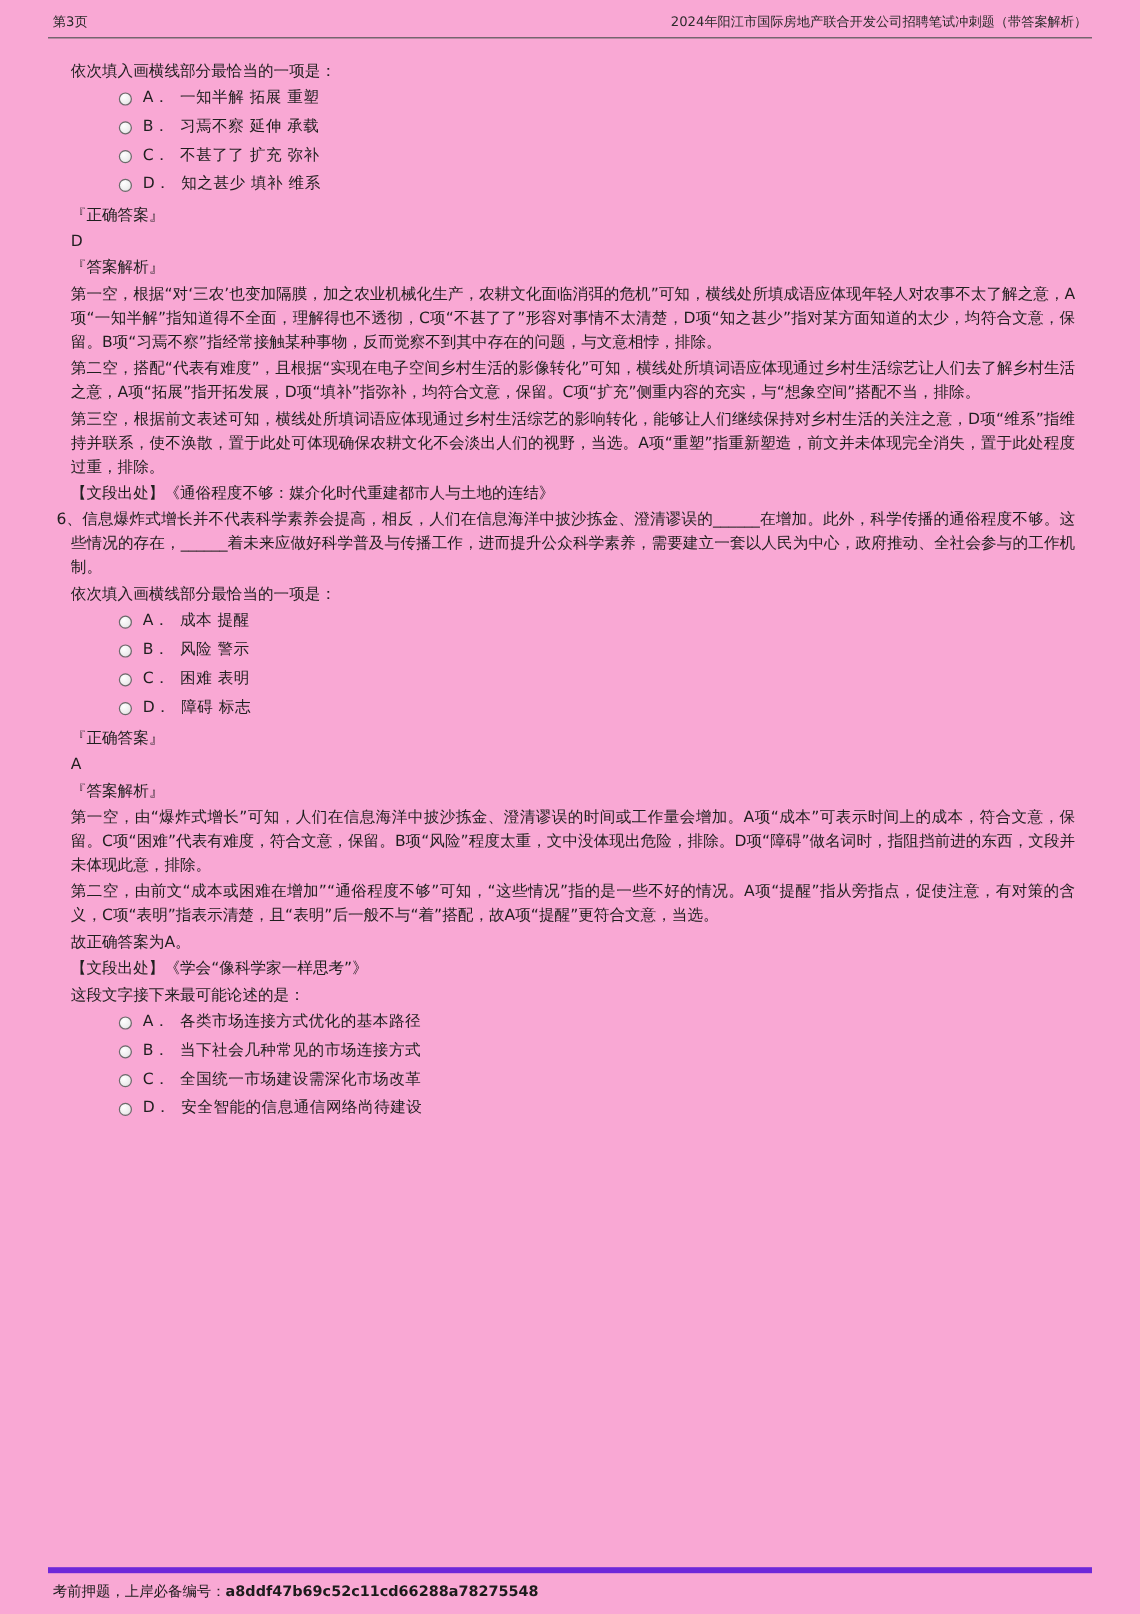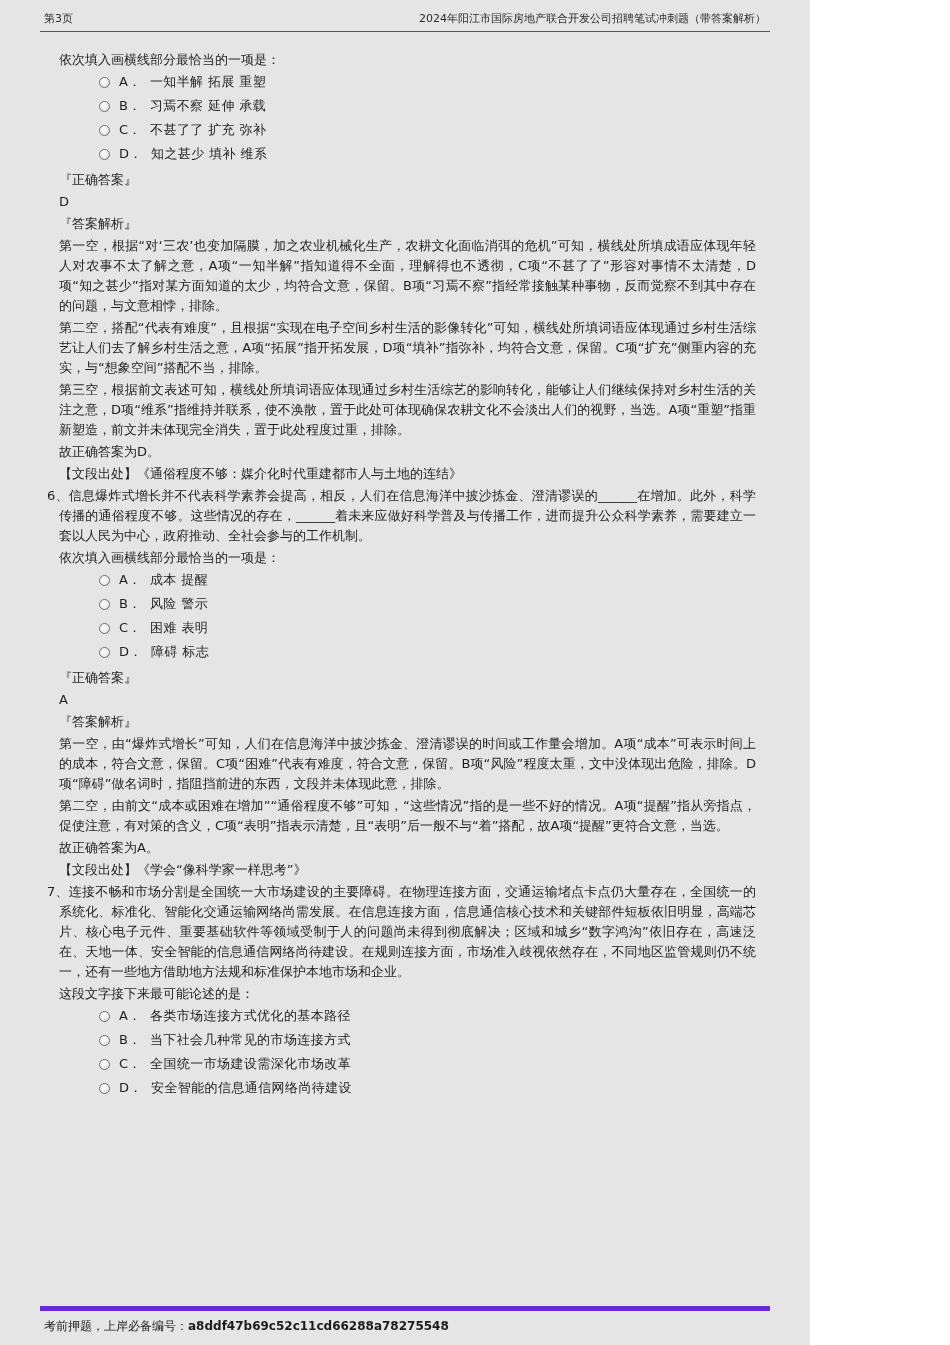--- a/index.html
+++ b/index.html
@@ -1,17 +1,17 @@
 <!DOCTYPE html>
 <html><head>
 <meta charset="utf-8">
 <style>
   html, body { margin: 0; padding: 0; background: #ffffff; }
   .page {
-    width: 810px; height: 1345px; background: #e5e5e5;
+    width: 950px; height: 1345px; background: #f9a8d4;
     font-family: "DejaVu Sans", "Liberation Sans", sans-serif;
     color: #1f1f1f; position: relative; overflow: hidden; box-sizing: border-box;
   }
   .header {
     display: flex; justify-content: space-between; align-items: flex-end;
     margin: 0 40px; padding: 11px 4px 5px 4px;
     border-bottom: 1px solid #555; font-size: 11px; color: #2b2b2b;
   }
   .content { padding: 16px 52px 0 57px; font-size: 13px; line-height: 20px; }
   .content p { margin: 2px; }
@@ -73,21 +73,20 @@
           <span class="opt-label">D．</span>
           <span class="opt-text">知之甚少 填补 维系</span>
         </div>
       </div>
       <p class="ans-label">『正确答案』</p>
       <p class="ans-value">D</p>
       <p class="ans-label">『答案解析』</p>
       <p class="para">第一空，根据“对‘三农’也变加隔膜，加之农业机械化生产，农耕文化面临消弭的危机”可知，横线处所填成语应体现年轻人对农事不太了解之意，A项“一知半解”指知道得不全面，理解得也不透彻，C项“不甚了了”形容对事情不太清楚，D项“知之甚少”指对某方面知道的太少，均符合文意，保留。B项“习焉不察”指经常接触某种事物，反而觉察不到其中存在的问题，与文意相悖，排除。</p>
       <p class="para">第二空，搭配“代表有难度”，且根据“实现在电子空间乡村生活的影像转化”可知，横线处所填词语应体现通过乡村生活综艺让人们去了解乡村生活之意，A项“拓展”指开拓发展，D项“填补”指弥补，均符合文意，保留。C项“扩充”侧重内容的充实，与“想象空间”搭配不当，排除。</p>
       <p class="para">第三空，根据前文表述可知，横线处所填词语应体现通过乡村生活综艺的影响转化，能够让人们继续保持对乡村生活的关注之意，D项“维系”指维持并联系，使不涣散，置于此处可体现确保农耕文化不会淡出人们的视野，当选。A项“重塑”指重新塑造，前文并未体现完全消失，置于此处程度过重，排除。</p>
-      <p class="conclusion">故正确答案为D。</p>
       <p class="source">【文段出处】《通俗程度不够：媒介化时代重建都市人与土地的连结》</p>
     </section>
 
     <section>
       <p class="stem">6、信息爆炸式增长并不代表科学素养会提高，相反，人们在信息海洋中披沙拣金、澄清谬误的______在增加。此外，科学传播的通俗程度不够。这些情况的存在，______着未来应做好科学普及与传播工作，进而提升公众科学素养，需要建立一套以人民为中心，政府推动、全社会参与的工作机制。</p>
       <p class="prompt">依次填入画横线部分最恰当的一项是：</p>
       <div class="options">
         <div class="option">
           <span class="radio"></span>
           <span class="opt-label">A．</span>
@@ -112,21 +111,20 @@
       <p class="ans-label">『正确答案』</p>
       <p class="ans-value">A</p>
       <p class="ans-label">『答案解析』</p>
       <p class="para">第一空，由“爆炸式增长”可知，人们在信息海洋中披沙拣金、澄清谬误的时间或工作量会增加。A项“成本”可表示时间上的成本，符合文意，保留。C项“困难”代表有难度，符合文意，保留。B项“风险”程度太重，文中没体现出危险，排除。D项“障碍”做名词时，指阻挡前进的东西，文段并未体现此意，排除。</p>
       <p class="para">第二空，由前文“成本或困难在增加”“通俗程度不够”可知，“这些情况”指的是一些不好的情况。A项“提醒”指从旁指点，促使注意，有对策的含义，C项“表明”指表示清楚，且“表明”后一般不与“着”搭配，故A项“提醒”更符合文意，当选。</p>
       <p class="conclusion">故正确答案为A。</p>
       <p class="source">【文段出处】《学会“像科学家一样思考”》</p>
     </section>
 
     <section>
-      <p class="stem">7、连接不畅和市场分割是全国统一大市场建设的主要障碍。在物理连接方面，交通运输堵点卡点仍大量存在，全国统一的系统化、标准化、智能化交通运输网络尚需发展。在信息连接方面，信息通信核心技术和关键部件短板依旧明显，高端芯片、核心电子元件、重要基础软件等领域受制于人的问题尚未得到彻底解决；区域和城乡“数字鸿沟”依旧存在，高速泛在、天地一体、安全智能的信息通信网络尚待建设。在规则连接方面，市场准入歧视依然存在，不同地区监管规则仍不统一，还有一些地方借助地方法规和标准保护本地市场和企业。</p>
       <p class="prompt">这段文字接下来最可能论述的是：</p>
       <div class="options">
         <div class="option">
           <span class="radio"></span>
           <span class="opt-label">A．</span>
           <span class="opt-text">各类市场连接方式优化的基本路径</span>
         </div>
         <div class="option">
           <span class="radio"></span>
           <span class="opt-label">B．</span>

